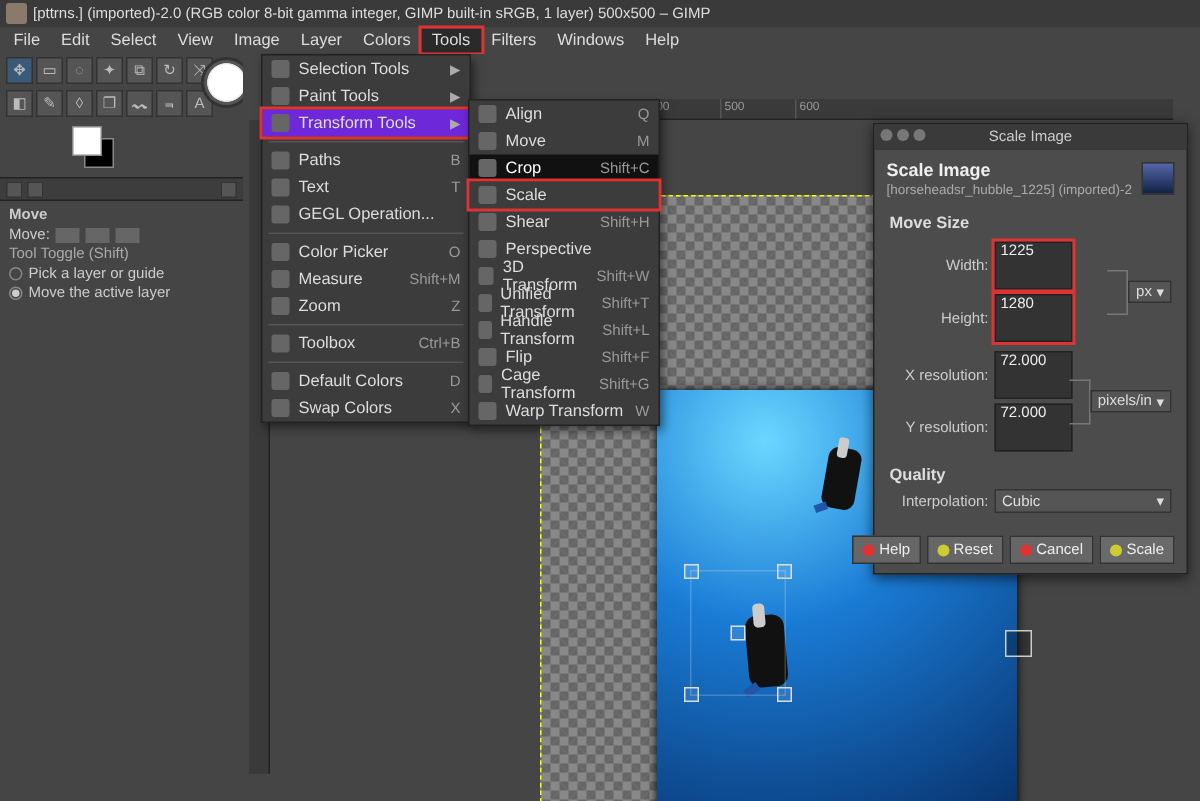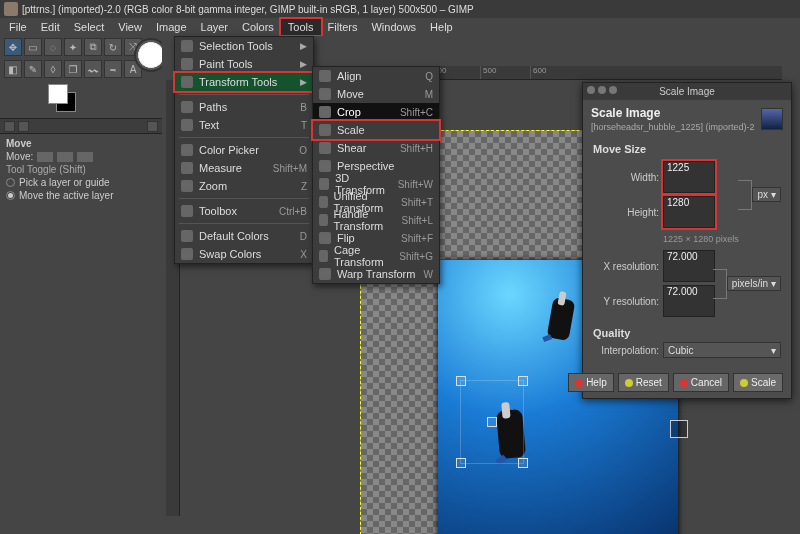--- a/index.html
+++ b/index.html
@@ -50,21 +50,21 @@
 .crop-box .c1{left:-5px;top:-5px;}.crop-box .c2{right:-5px;top:-5px;}.crop-box .c3{left:-5px;bottom:-5px;}.crop-box .c4{right:-5px;bottom:-5px;}
 .crop-box .ctr{left:calc(50% - 5px);top:calc(50% - 5px);}
 .big-handles .h{position:absolute;width:18px;height:18px;border:1px solid #ccc;background:rgba(0,0,0,0.25);}
 .menu1 { position: absolute; left: 174px; top: 36px; width: 140px; background: #3c3c3c; border: 1px solid #222; box-shadow: 2px 3px 6px rgba(0,0,0,0.5); z-index: 20; }
 .menu1 .item,.menu2 .item{display:flex;align-items:center;height:18px;padding:0 6px;font-size:11px;color:#ddd;gap:6px;}
 .menu1 .item .arr,.menu2 .item .arr{margin-left:auto;color:#aaa;font-size:9px;}
 .menu1 .item .key,.menu2 .item .key{margin-left:auto;color:#999;font-size:10px;}
 .menu1 .sep,.menu2 .sep{height:1px;background:#555;margin:3px 4px;}
 .menu1 .ico,.menu2 .ico{width:12px;height:12px;background:#666;border-radius:2px;}
 .menu1 .item.hl,.menu2 .item.hl{outline:2px solid #d33;}
-.menu1 .item.sel{background:#14532d;}
+.menu1 .item.sel{background:#6d28d9;}
 .menu2 { position: absolute; left: 312px; top: 66px; width: 128px; background: #3c3c3c; border: 1px solid #222; box-shadow: 2px 3px 6px rgba(0,0,0,0.5); z-index: 21; }
 .menu2 .item.selblk{background:#111;color:#fff;}
 .dialog { position: absolute; right: 8px; top: 82px; width: 210px; background: #4c4c4c; border: 1px solid #222; box-shadow: 0 2px 8px rgba(0,0,0,0.6); z-index: 30; }
 .dialog .dt{background:#3a3a3a;padding:3px 6px;font-size:10px;color:#ccc;text-align:center;position:relative;}
 .dialog .traf{position:absolute;left:4px;top:3px;display:flex;gap:3px;}
 .dialog .traf span{width:8px;height:8px;border-radius:50%;background:#777;}
 .dialog .hdr{display:flex;align-items:center;gap:6px;padding:6px 8px;}
 .dialog .hdr .thumb{width:22px;height:22px;background:linear-gradient(#56a,#124);border:1px solid #333;}
 .dialog .hdr .lbls b{font-size:12px;color:#eee;display:block;}
 .dialog .hdr .lbls i{font-size:9px;color:#aaa;font-style:normal;}
@@ -212,20 +212,24 @@
     <div class="item">
       <span class="ico"></span>
       <span>Paths</span>
       <span class="key">B</span>
     </div>
     <div class="item">
       <span class="ico"></span>
       <span>Text</span>
       <span class="key">T</span>
     </div>
+    <div class="item">
+      <span class="ico"></span>
+      <span>GEGL Operation...</span>
+    </div>
     <div class="sep"></div>
     <div class="item">
       <span class="ico"></span>
       <span>Color Picker</span>
       <span class="key">O</span>
     </div>
     <div class="item">
       <span class="ico"></span>
       <span>Measure</span>
       <span class="key">Shift+M</span>
@@ -343,21 +347,20 @@
           <label>Height:</label>
           <div class="num hl">1280</div>
         </div>
       </div>
       <div class="link"></div>
       <div class="unit">
           <span>px</span>
           <span>▾</span>
         </div>
     </div>
-    <div class="frow" style="color:#999;font-size:9px;padding-left:70px">1225 × 1280 pixels</div>
     <div style="display:flex;align-items:center;">
       <div style="flex:1">
         <div class="frow">
           <label>X resolution:</label>
           <div class="num">72.000</div>
         </div>
         <div class="frow">
           <label>Y resolution:</label>
           <div class="num">72.000</div>
         </div>

